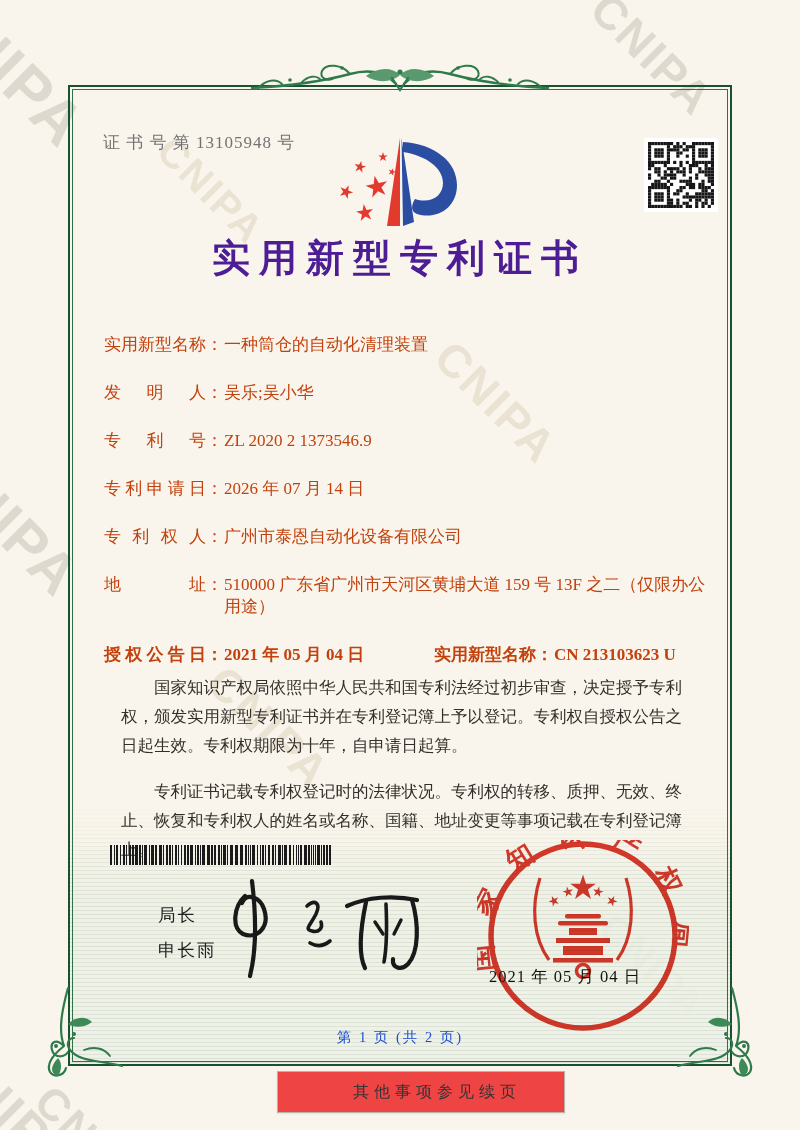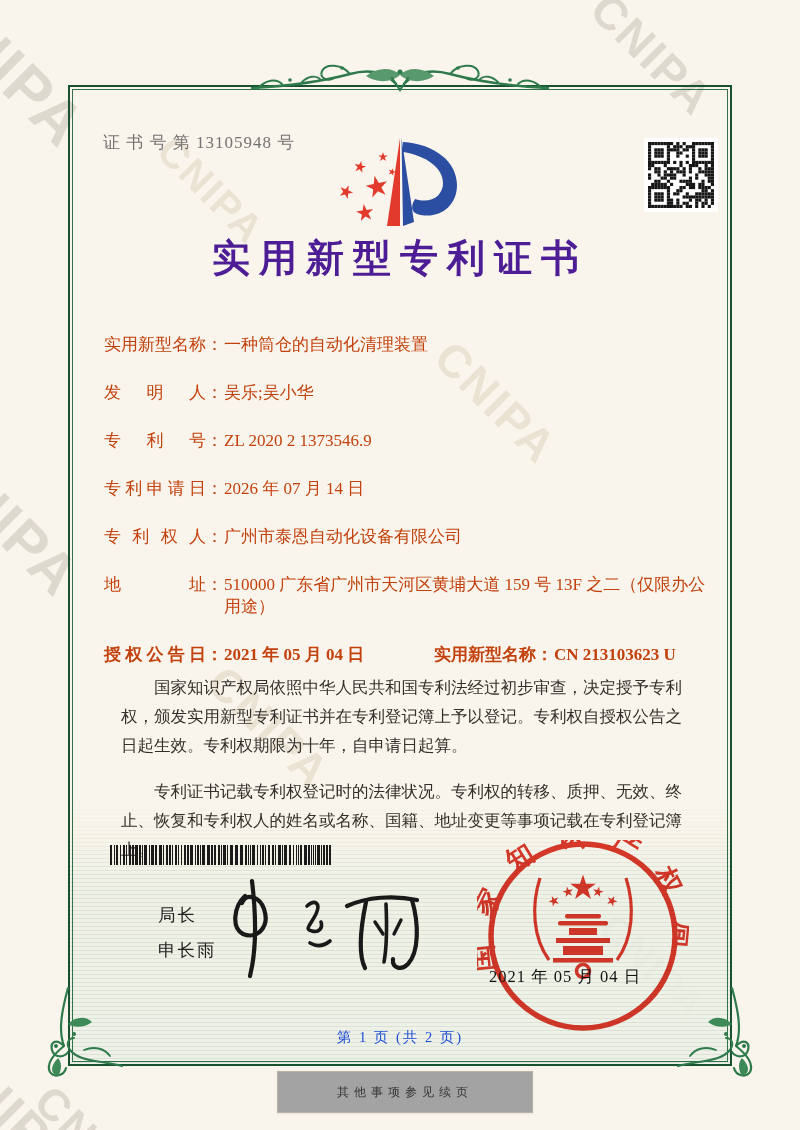--- a/index.html
+++ b/index.html
@@ -53,24 +53,24 @@
   .sig-title{left:114px;top:903px;}
   .sig-name{left:114px;top:938px;}
   .sig-svg{left:215px;top:876px;z-index:6;}
 
   .seal{left:477px;top:840px;z-index:7;opacity:.93;mix-blend-mode:multiply;}
   .seal-date{left:489px;top:966px;font-size:16.5px;color:#121212;z-index:8;letter-spacing:1px;}
 
   .page-info{left:68px;top:1028px;width:664px;text-align:center;font-size:14.5px;
              color:#1d4ed8;z-index:6;letter-spacing:2px;}
 
-  .note-box{left:277px;top:1071px;width:254px;height:40px;background:#a3a3a3;
+  .note-box{left:277px;top:1071px;width:254px;height:40px;background:#ef4444;
             border:1px solid #b9b2a6;box-shadow:0 1px 2px rgba(0,0,0,.08);z-index:6;
-            display:flex;align-items:center;justify-content:center;font-size:12px;
-            letter-spacing:5px;color:#343434;}
+            display:flex;align-items:center;justify-content:center;font-size:16px;
+            letter-spacing:5px;color:#343434;padding-left:32px;}
 
   svg{display:block;}
 </style>
 </head>
 <body>
 
 <div class="page">
 
   <span class="wm wm-out" style="left:-40px;top:-30px;font-size:62px;">CNIPA</span>
   <span class="wm wm-out" style="left:618px;top:-18px;font-size:46px;">CNIPA</span>

